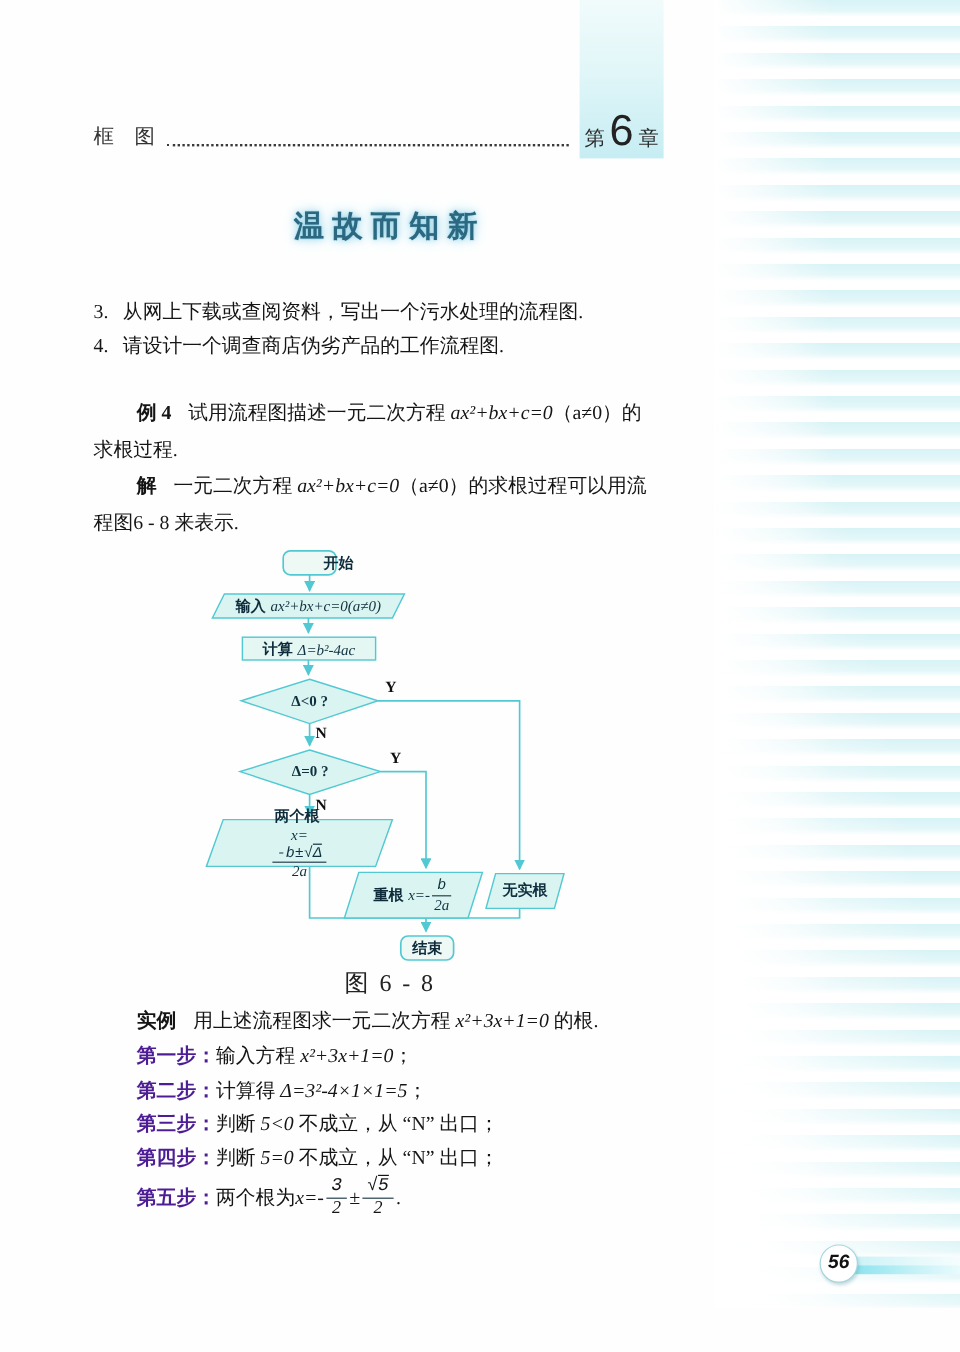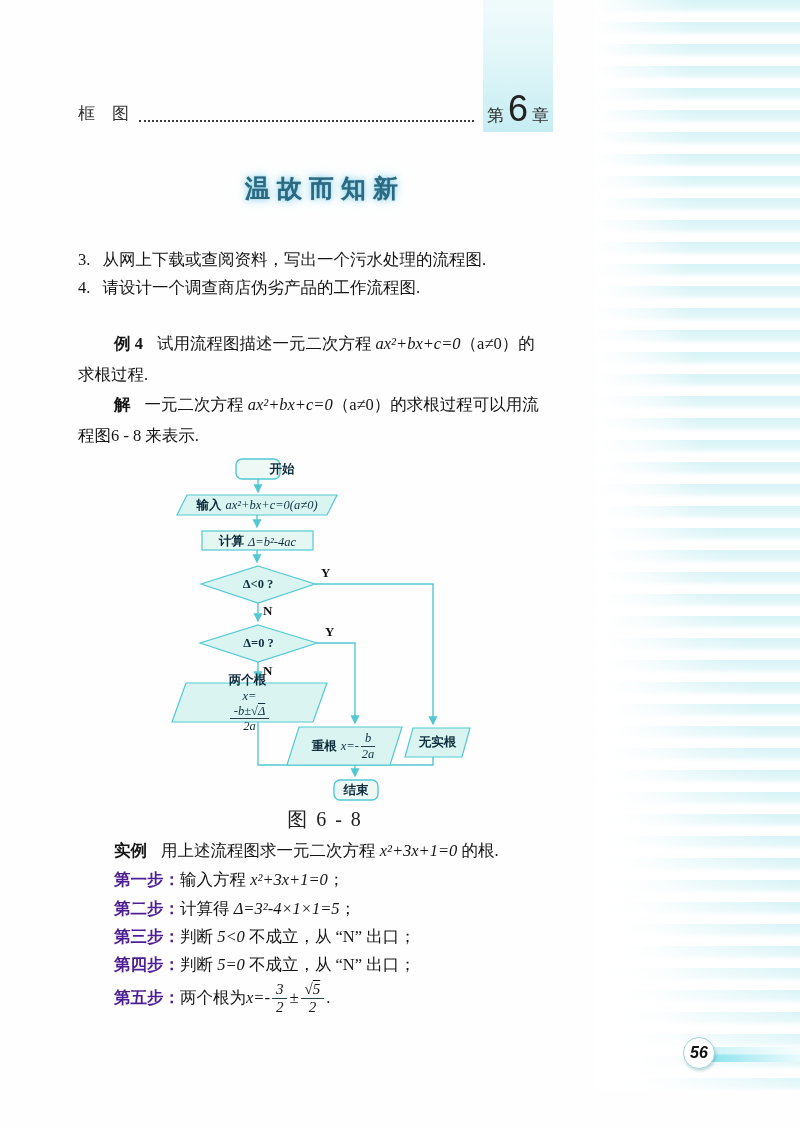--- a/index.html
+++ b/index.html
@@ -39,21 +39,21 @@
   
   .flowchart{position:absolute;left:165px;top:452px;width:320px;height:352px;}
   .flowchart svg{position:absolute;left:0;top:0;}
   .fc-text{position:absolute;display:flex;align-items:center;justify-content:center;
     font-size:12.5px;color:#10303f;white-space:nowrap;}
   .fc-text .blabel{color:#0d2b3a;margin-right:4px;}
   .fc-yn{position:absolute;font-size:13px;font-weight:bold;color:#101010;
     font-family:"Liberation Serif",serif;}
   .frac{display:inline-flex;flex-direction:column;align-items:center;vertical-align:middle;
     line-height:1.15;font-style:italic;margin:0 2px;}
-  .frac .fnum{display:block;border-bottom:1px solid #28414d;padding:0 4px 0;}
+  .frac .fnum{display:block;border-bottom:1px solid #28414d;padding:0 4px 0;font-family:Liberation Mono, monospace;}
   .frac .fden{display:block;padding-top:0;}
   .rad{text-decoration:overline;}
   .fc-caption{position:absolute;left:165px;top:806px;width:320px;text-align:center;
     font-size:20px;letter-spacing:2px;color:#222;}
 
   .step5{display:flex;align-items:center;}
   .step5 .frac{font-size:15px;line-height:1.1;}
 
   
   .page-bar{position:absolute;left:703px;top:1047px;width:97px;height:15px;border-radius:8px 0 0 8px;

